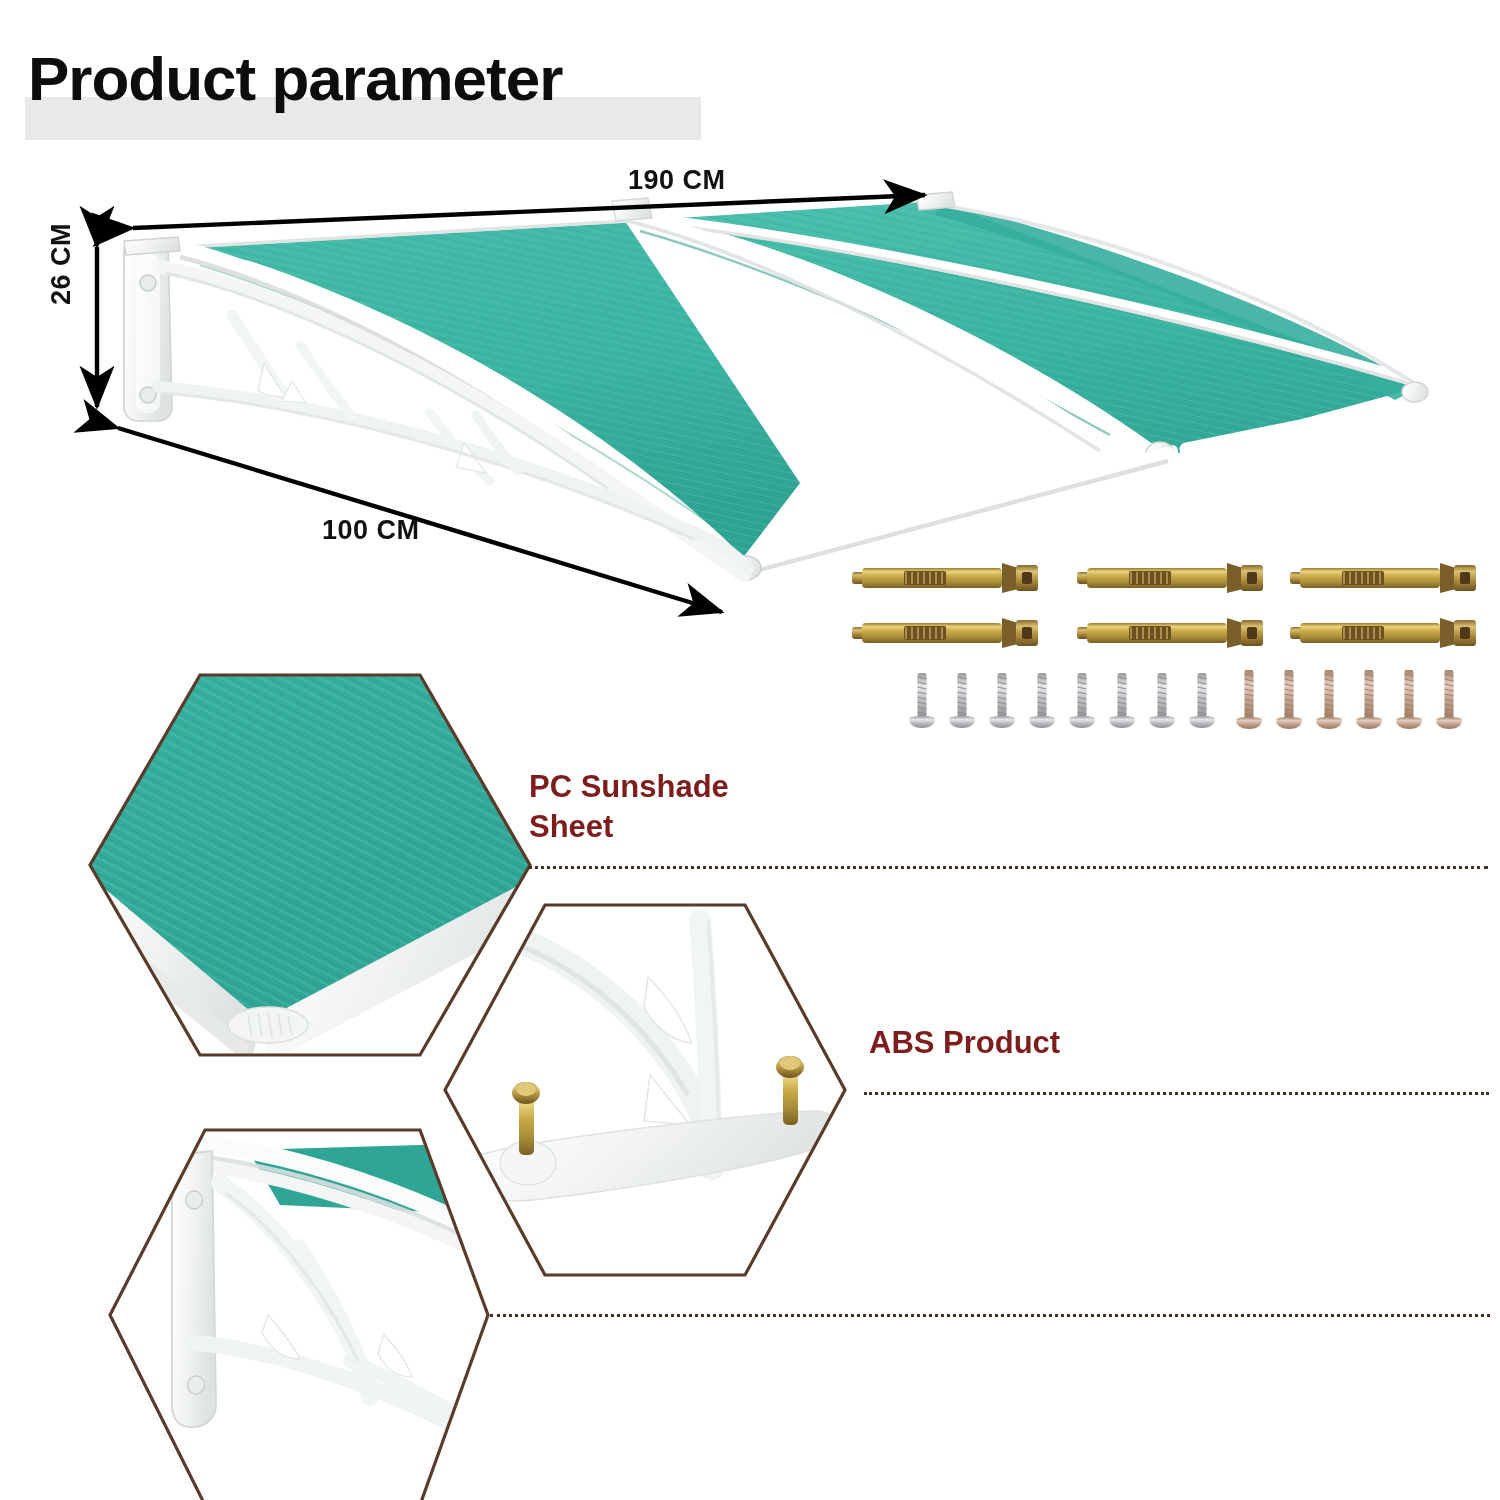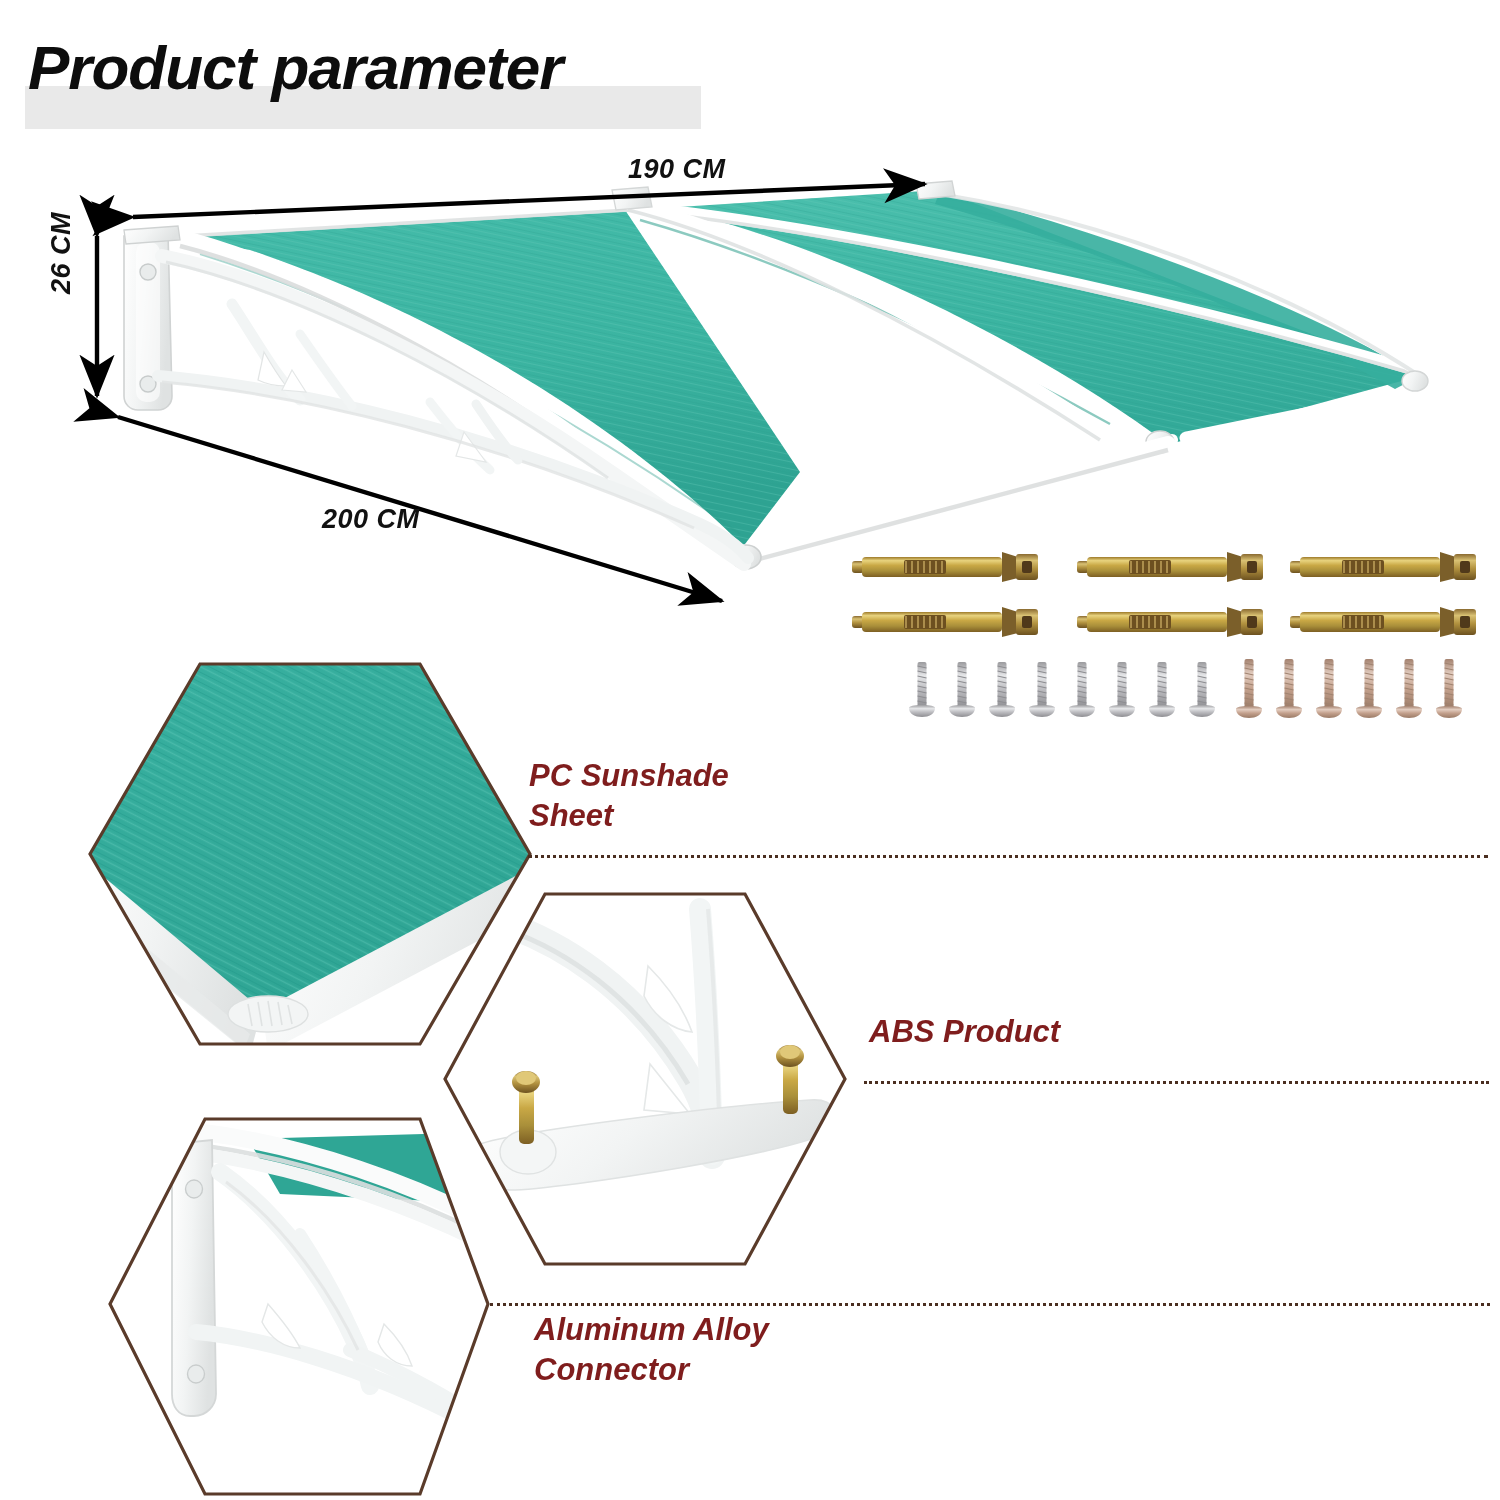--- a/index.html
+++ b/index.html
@@ -3,21 +3,21 @@
 <meta charset="utf-8">
 <style>
   html,body{margin:0;padding:0;}
   body{
     width:1500px;height:1500px;
     background:#ffffff;
     font-family:"Liberation Sans", sans-serif;
     overflow:hidden;
     position:relative;
   }
-  .stage{position:absolute;left:0;top:4px;width:1500px;height:1264px;font-style:italic;}
+  .stage{position:absolute;left:0;top:15px;width:1500px;height:1264px;}
 
   
   #title-band{
     position:absolute;left:25px;top:82px;width:676px;height:43px;
     background:#e9e9e9;
   }
   #page-title{
     position:absolute;left:28px;top:33px;
     font-size:62px;font-weight:bold;color:#0d0d0d;
     letter-spacing:-1px;
@@ -670,25 +670,23 @@
         <path d="M384,1320 C398,1334 408,1350 412,1362 C396,1362 384,1352 378,1338 Z" fill="#ffffff" stroke="#e4e7e7" stroke-width="1.4"></path>
 
         <path d="M226,1178 C284,1220 332,1290 358,1346" stroke="#e2e5e5" stroke-width="3" fill="none" opacity="0.8"></path>
       </g>
       <polygon points="205,1115 420,1115 488,1300 420,1490 205,1490 110,1300" fill="none" stroke="#5a3b2a" stroke-width="3.2"></polygon>
     </g>
   </svg>
 
   <div id="dim-width-label" class="dim-label">190 CM</div>
   <div id="dim-height-label" class="dim-label">26 CM</div>
-  <div id="dim-depth-label" class="dim-label">200 CM</div>
+  <div id="dim-depth-label" class="dim-label">100 CM</div>
 
   <div id="leader-pc" class="leader"></div>
   <div id="leader-abs" class="leader"></div>
   <div id="leader-alu" class="leader"></div>
 
   <div id="label-pc-sheet" class="callout-label">PC Sunshade
    Sheet</div>
   <div id="label-abs-bracket" class="callout-label">ABS Product</div>
-  <div id="label-alu-connector" class="callout-label">Aluminum Alloy
-    Connector</div>
 
 </div>
 
 </body></html>

